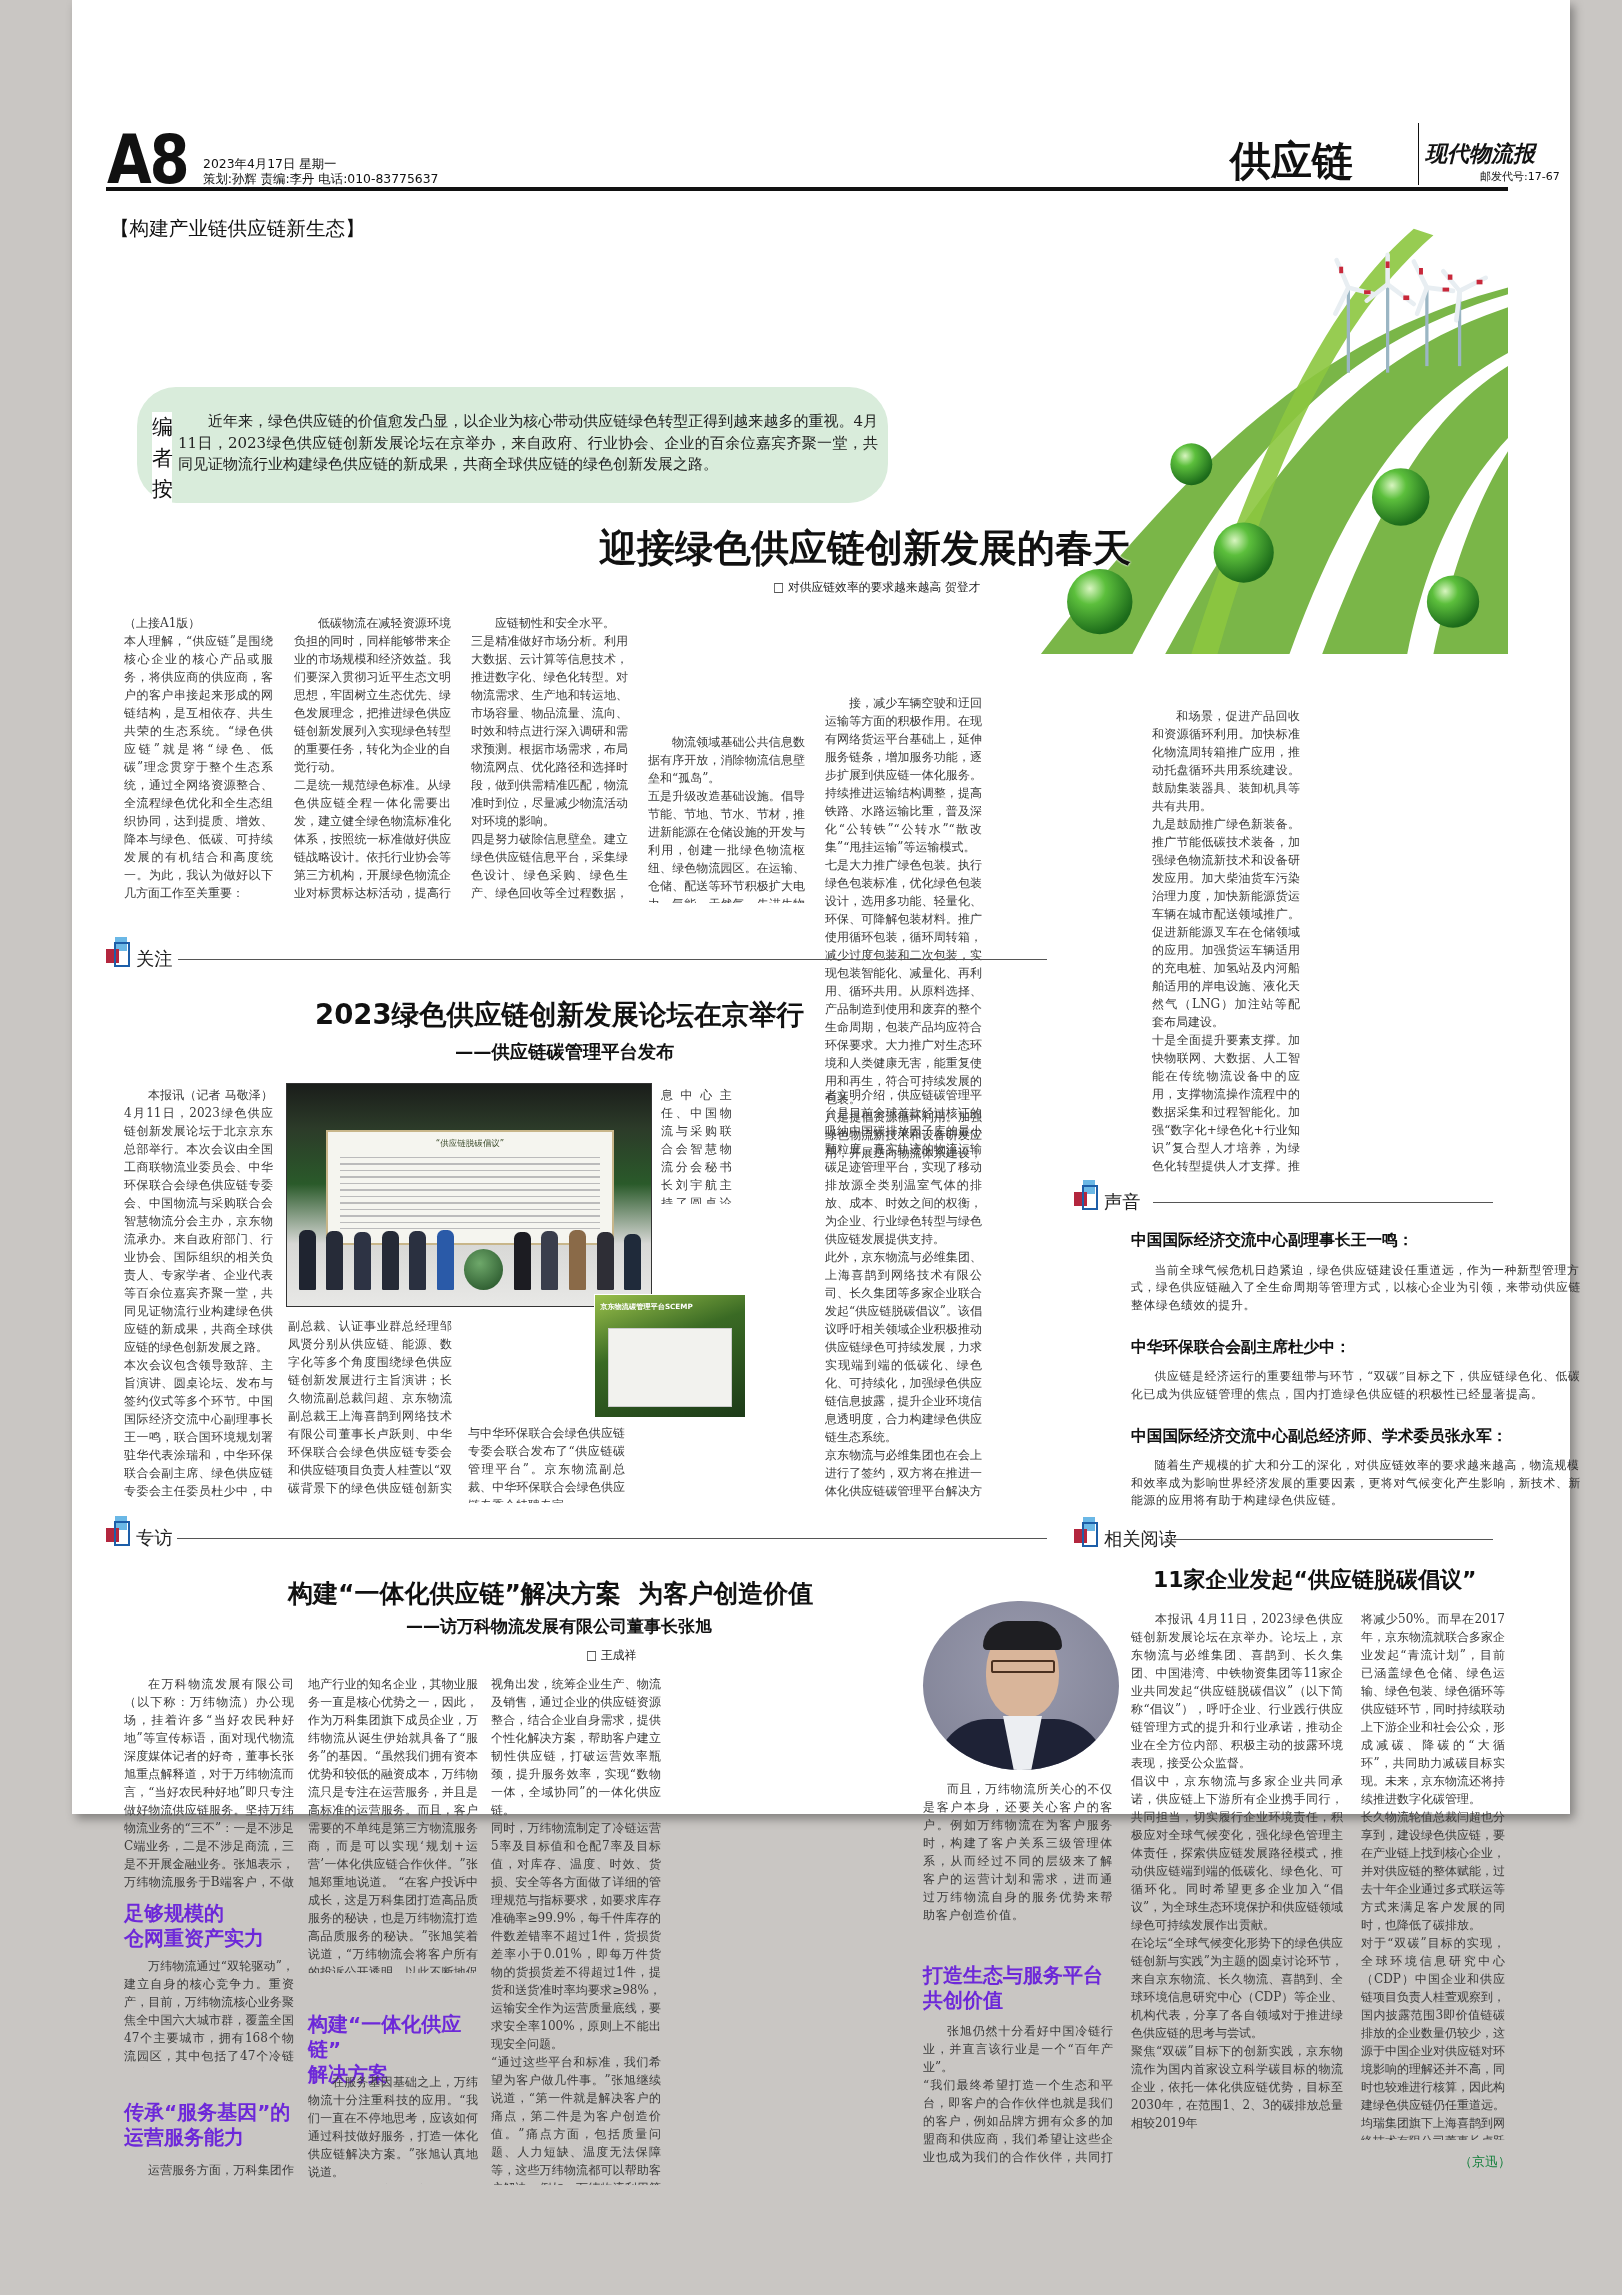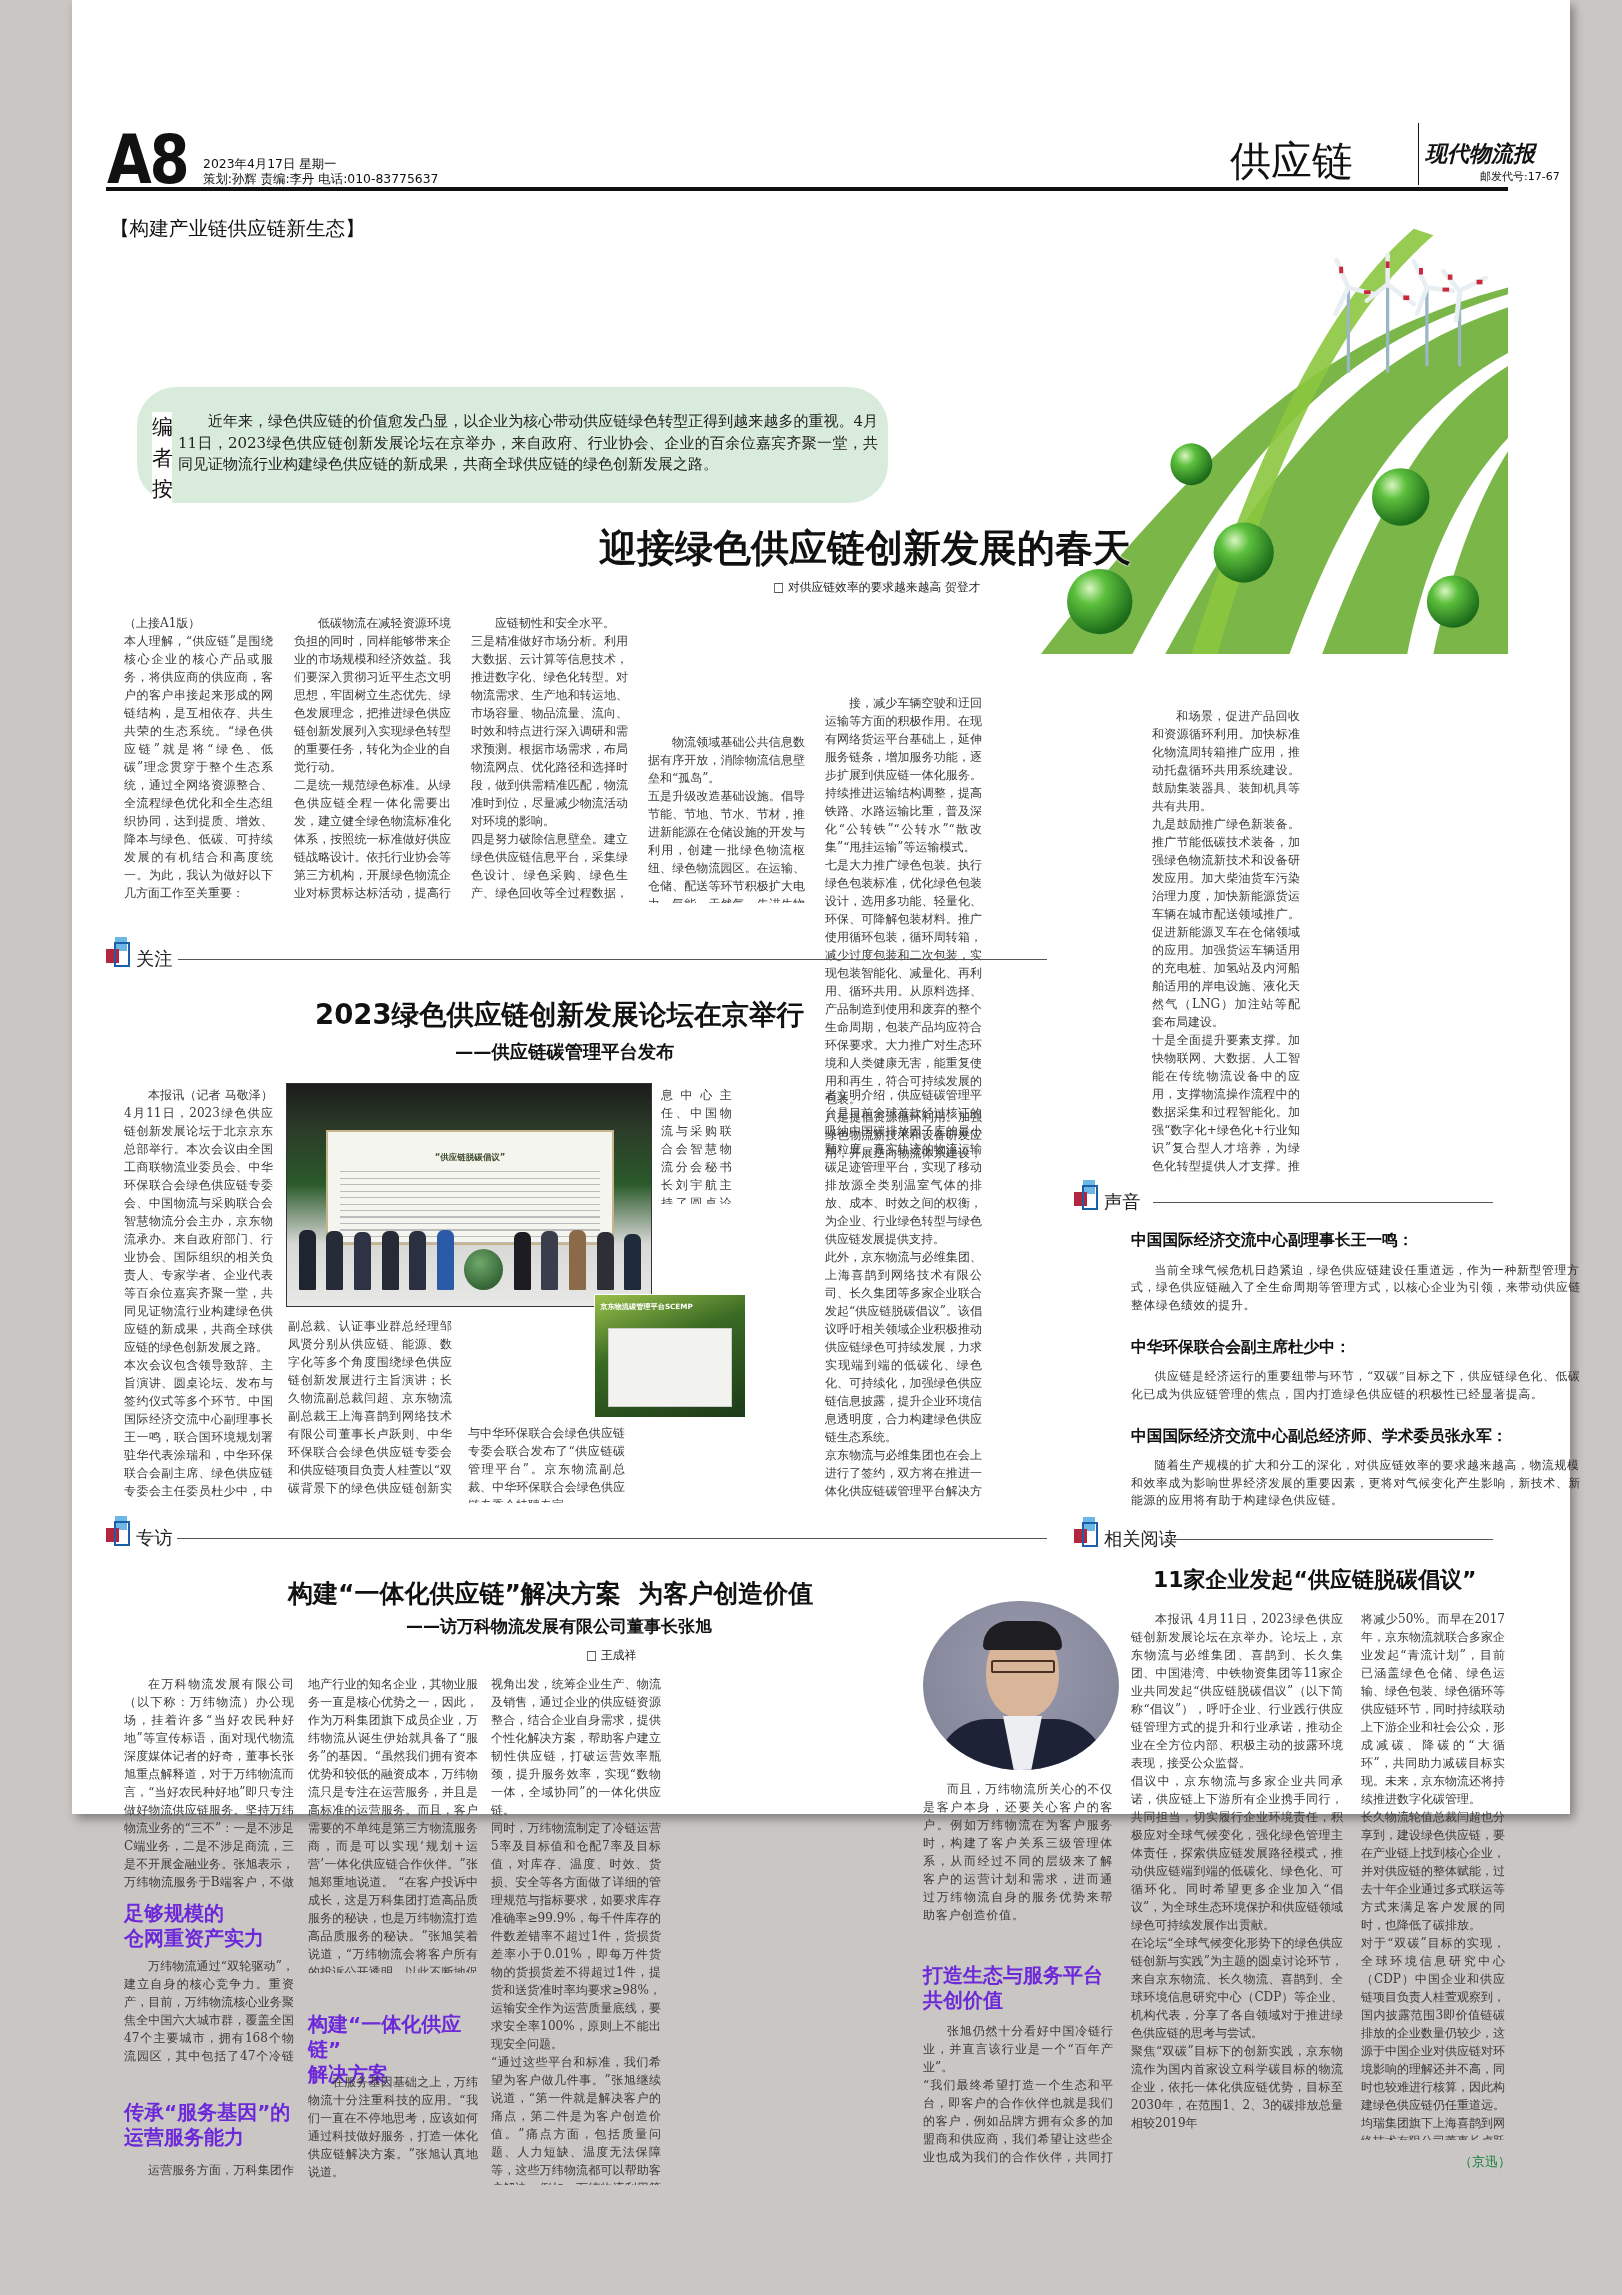--- a/index.html
+++ b/index.html
@@ -24,21 +24,21 @@
 .photo-stage{background:linear-gradient(180deg,#1a1d1a 0%,#2c3b29 20%,#2a5a2a 45%,#d8d8d6 72%,#e8e8e6 100%)}
 </style>
 </head>
 <body>
 
 <div class="page">
 
   <div class="abs sans" style="left:35px;top:128px;font-size:68px;font-weight:bold;line-height:63px;color:#111;letter-spacing:-2.6px;transform:scaleX(.85);transform-origin:left">A8</div>
   <div class="abs sans" style="left:131px;top:156px;font-size:12.4px;color:#111">2023年4月17日  星期一</div>
   <div class="abs sans" style="left:131px;top:171px;font-size:12.4px;color:#111">策划:孙辉  责编:李丹  电话:010-83775637</div>
-  <div class="abs" style="left:1158px;top:134px;font-size:41px;font-weight:normal;color:#111;font-family:'DejaVu Serif','Liberation Serif',serif">供应链</div>
+  <div class="abs" style="left:1158px;top:134px;font-size:41px;font-weight:bold;color:#111;font-family:'DejaVu Serif','Liberation Serif',serif">供应链</div>
   <div class="abs" style="left:1346px;top:123px;width:1.3px;height:62px;background:#111"></div>
   <div class="abs" style="left:1353px;top:139px;font-size:22px;font-weight:bold;font-style:italic;color:#111">现代物流报</div>
   <div class="abs sans" style="left:1408px;top:169px;font-size:11px;color:#111">邮发代号:17-67</div>
   <div class="rule" style="left:34px;top:187px;width:1402px;height:3.9px"></div>
 
   <div class="abs sans" style="left:38px;top:215px;font-size:19.6px;color:#111">【构建产业链供应链新生态】</div>
 
   <div class="abs" style="left:753px;top:196px;width:683px;height:458px;overflow:hidden">
     <svg width="683" height="458" viewBox="0 0 1044 700">
       <defs>
@@ -145,21 +145,21 @@
   <div class="abs sans" style="left:243px;top:997px;font-size:27.5px;font-weight:bold;color:#111;white-space:nowrap">2023绿色供应链创新发展论坛在京举行</div>
   <div class="abs sans" style="left:383px;top:1039px;font-size:18.3px;font-weight:bold;color:#111;white-space:nowrap">——供应链碳管理平台发布</div>
 
   <div class="col body-text" style="left:52px;top:1086px;width:149px;height:412px">
       <p style="white-space:pre-line">本报讯（记者 马敬泽）4月11日，2023绿色供应链创新发展论坛于北京京东总部举行。本次会议由全国工商联物流业委员会、中华环保联合会绿色供应链专委会、中国物流与采购联合会智慧物流分会主办，京东物流承办。来自政府部门、行业协会、国际组织的相关负责人、专家学者、企业代表等百余位嘉宾齐聚一堂，共同见证物流行业构建绿色供应链的新成果，共商全球供应链的绿色创新发展之路。
 本次会议包含领导致辞、主旨演讲、圆桌论坛、发布与签约仪式等多个环节。中国国际经济交流中心副理事长王一鸣，联合国环境规划署驻华代表涂瑞和，中华环保联合会副主席、绿色供应链专委会主任委员杜少中，中国物流与采购联合会副会长贺登才进行致辞；中国工程院院士、清华大学碳中和研究院院长贺克斌，中国国际经济交流中心副总经济师、学术委员张永军，商务部《可持续发展经济导刊》社长兼主编于志宏，必维集团</p>
     </div>
 
   <div class="abs photo-stage" style="left:214px;top:1083px;width:366px;height:224px;border:1.3px solid #333">
     <div class="abs" style="left:39px;top:46px;width:288px;height:115px;background:#f5f5ef;border:2px solid #c8b68a">
-      <div class="sans" style="text-align:center;font-size:8.5px;font-weight:bold;color:#3a4a2a;margin-top:20px">“供应链脱碳倡议”</div>
+      <div class="sans" style="text-align:center;font-size:8.5px;font-weight:normal;color:#3a4a2a;margin-top:6px">“供应链脱碳倡议”</div>
       <div style="margin:6.5px 11.8px;height:72px;background:repeating-linear-gradient(180deg,#bbb 0 1.3px,transparent 1.3px 6.5px)"></div>
     </div>
     <div class="abs" style="left:6.5px;top:144px;width:353px;height:62px;display:flex;justify-content:space-around;align-items:flex-end">
       <div style="width:17px;height:60px;background:#1f2430;border-radius:6.5px 6.5px 1.3px 1.3px"></div>
       <div style="width:17px;height:59px;background:#262b38;border-radius:6.5px 6.5px 1.3px 1.3px"></div>
       <div style="width:17px;height:58px;background:#2d3344;border-radius:6.5px 6.5px 1.3px 1.3px"></div>
       <div style="width:17px;height:59px;background:#252a36;border-radius:6.5px 6.5px 1.3px 1.3px"></div>
       <div style="width:17px;height:59px;background:#2a3040;border-radius:6.5px 6.5px 1.3px 1.3px"></div>
       <div style="width:17px;height:60px;background:#2a5aa8;border-radius:6.5px 6.5px 1.3px 1.3px"></div>
       <div style="width:39px;height:41px;background:radial-gradient(circle at 40% 35%,#6ea86a,#1e4a22);border-radius:50%"></div>

